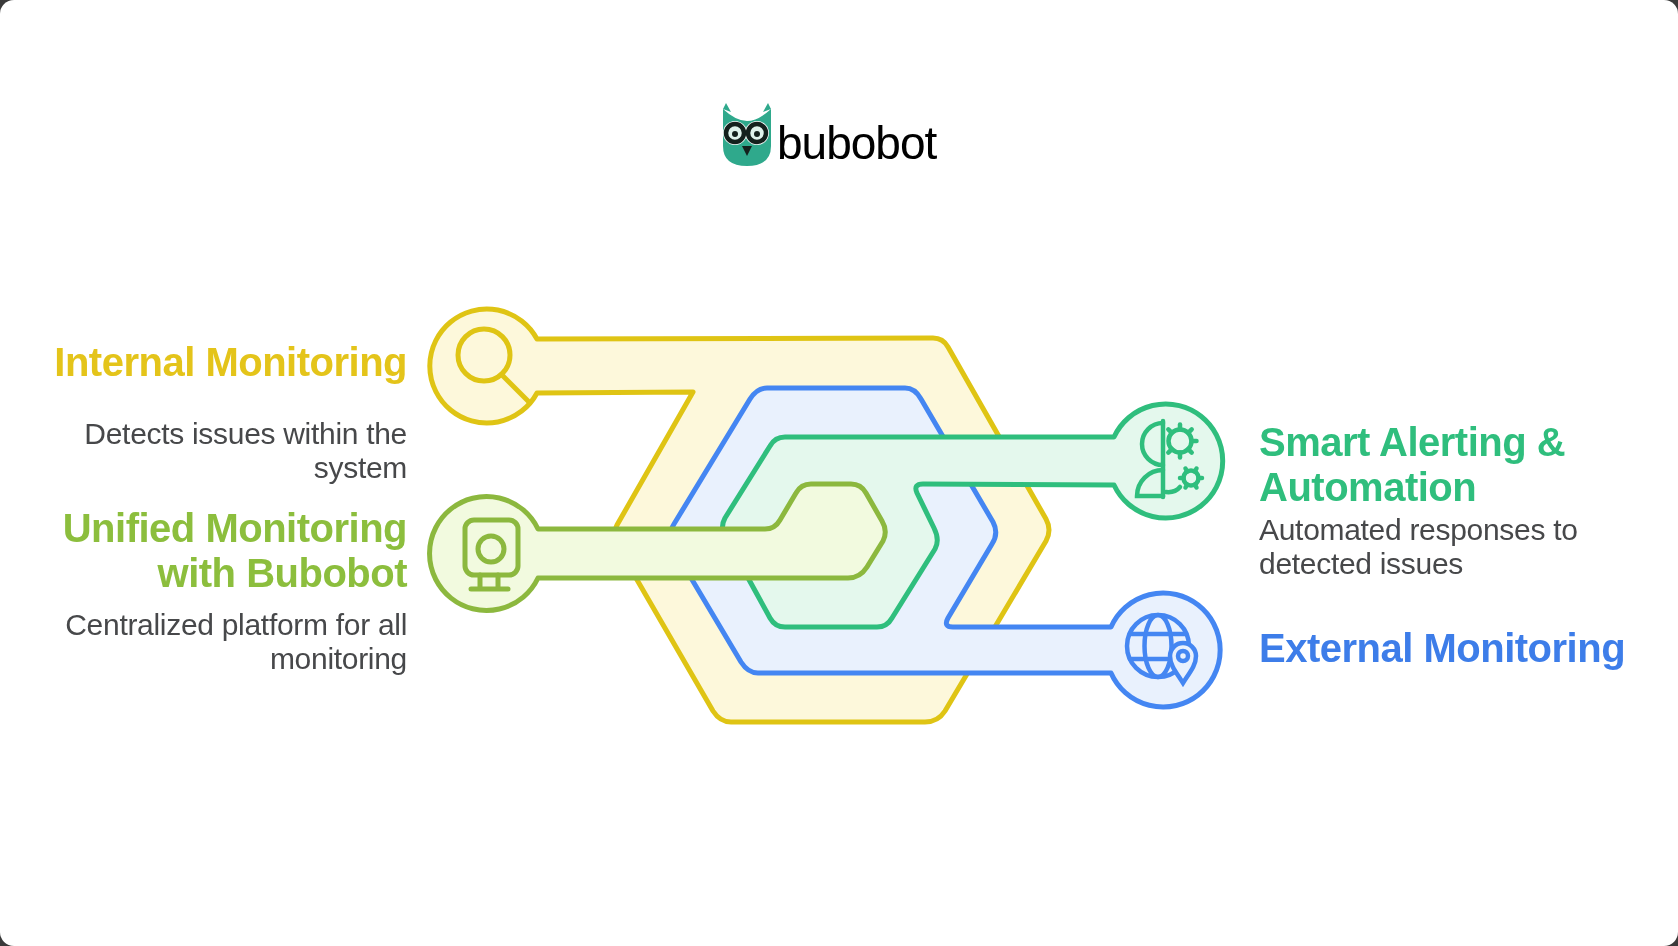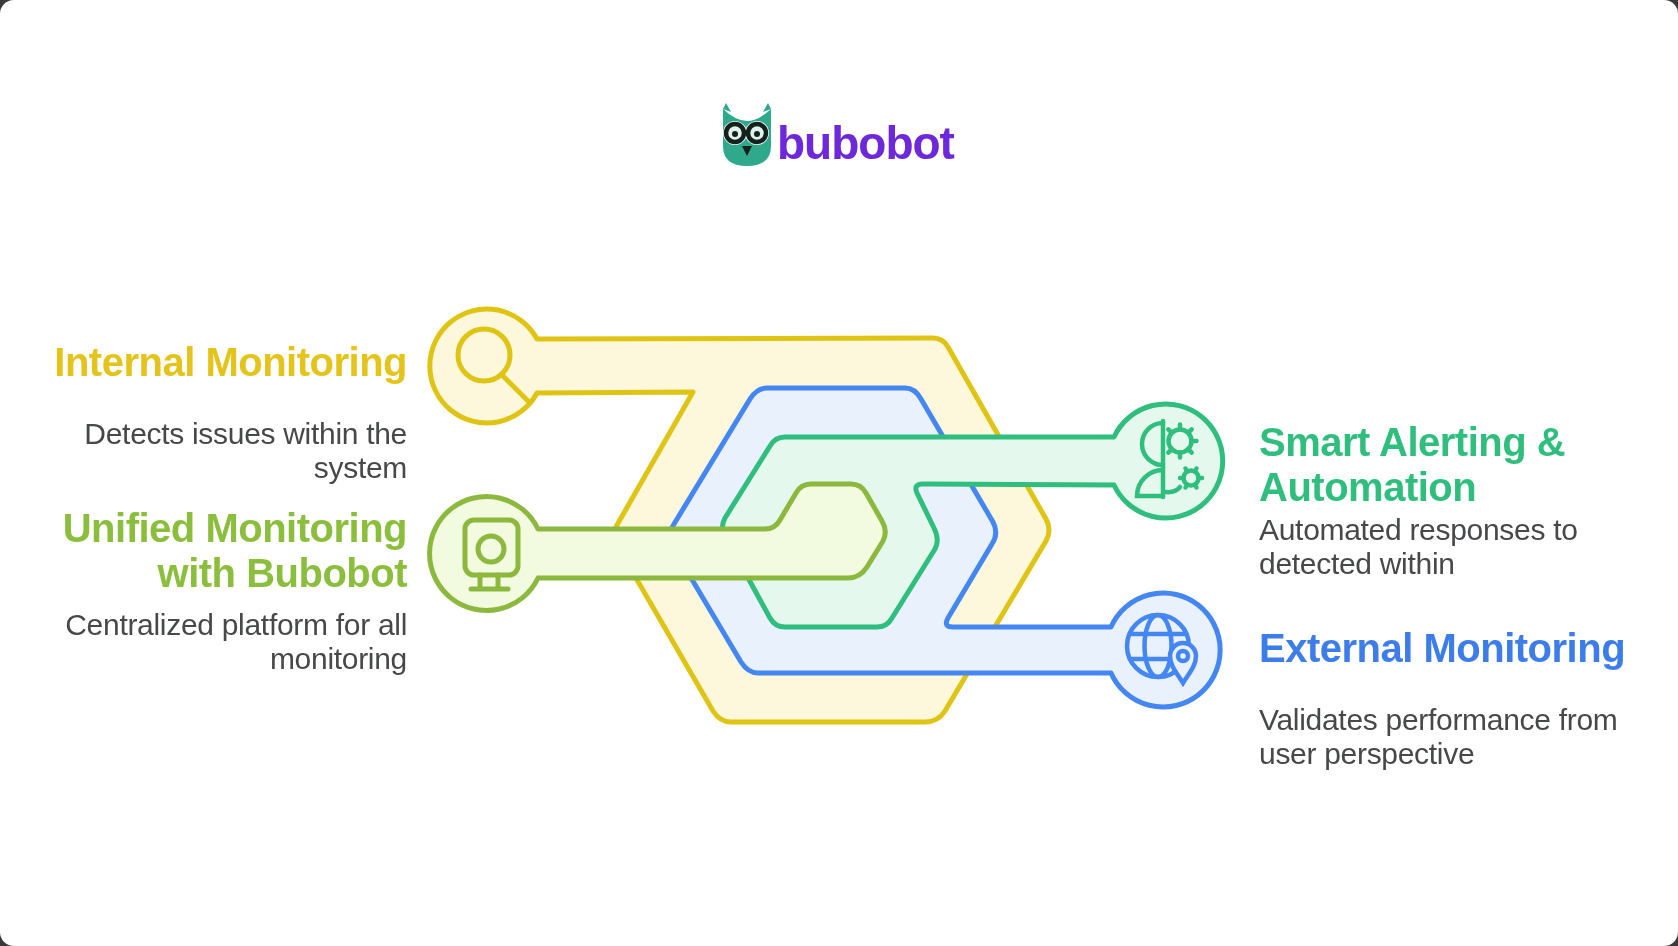--- a/index.html
+++ b/index.html
@@ -11,21 +11,21 @@
   .col-left{right:1271px;text-align:right;width:600px;}
   .col-right{left:1259px;text-align:left;width:420px;}
   .heading-internal{color:#e4c41a;top:340px;}
   .desc-internal{top:417px;}
   .heading-unified{color:#8cbe3d;top:506px;}
   .desc-unified{top:608px;}
   .heading-smart{color:#2fbe7d;top:412px;margin-top:8px;}
   .desc-smart{top:513px;}
   .heading-external{color:#3d7de9;top:626px;}
   .desc-external{top:703px;}
-  .wordmark{position:absolute;left:777px;top:120px;font-size:46px;font-weight:700;letter-spacing:-1px;color:#6d28d9;line-height:46px;}
+  .wordmark{position:absolute;left:777px;top:120px;font-size:46px;font-weight:400;letter-spacing:-1px;color:#000000;line-height:46px;}
 </style>
 </head>
 <body>
 
 <div class="stage">
 
   <svg class="diagram-svg" viewBox="0 0 1678 946">
 
     <g>
       <path d="M537,339 L933,338 Q943,338 948,347 L1046,519 Q1052,530 1046,541 L945,711 Q938,722 925,722
@@ -114,18 +114,16 @@
   <div class="txt desc col-left desc-internal">Detects issues within the
 system</div>
   <div class="txt heading col-left heading-unified">Unified Monitoring
 with Bubobot</div>
   <div class="txt desc col-left desc-unified">Centralized platform for all
 monitoring</div>
 
   <div class="txt heading col-right heading-smart">Smart Alerting &amp;
 Automation</div>
   <div class="txt desc col-right desc-smart">Automated responses to
-detected within</div>
+detected issues</div>
   <div class="txt heading col-right heading-external">External Monitoring</div>
-  <div class="txt desc col-right desc-external">Validates performance from
-user perspective</div>
 
 </div>
 
 </body></html>

